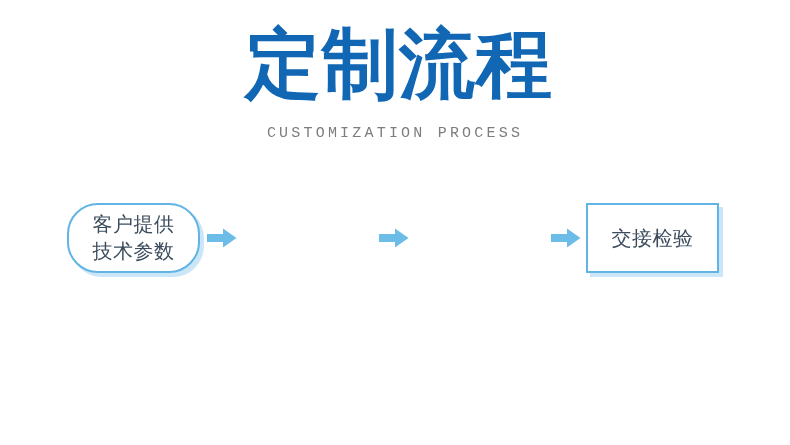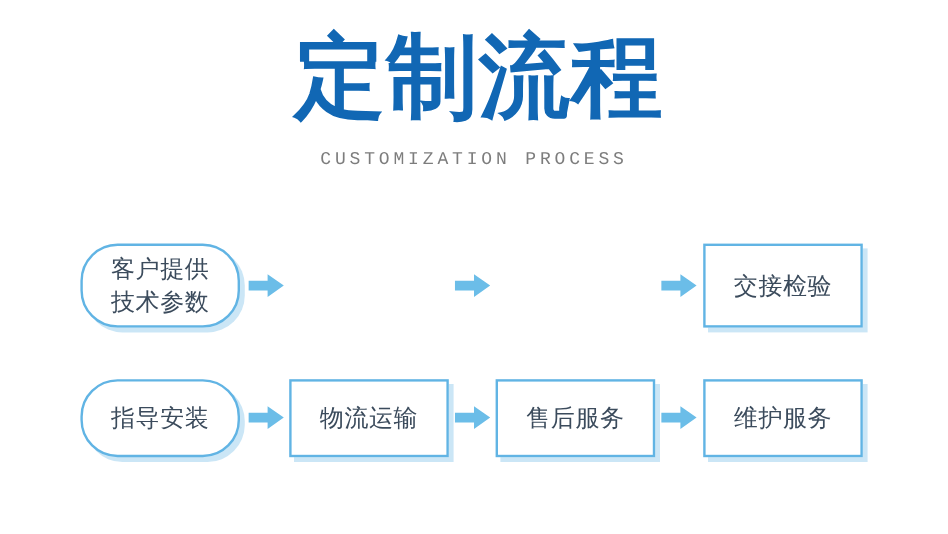--- a/index.html
+++ b/index.html
@@ -161,51 +161,14 @@
         <path d="M0 7 L16 7 L16 1.5 L29.5 11 L16 20.5 L16 15 L0 15 Z" fill="#6bbde8"></path>
       </svg>
     </div>
 
     <div class="node col-4">
       <span class="label">交接检验</span>
     </div>
 
   </div>
 
-  <div class="flow-row" id="flow-row-2">
-
-    <div class="node col-1">
-      <span class="label">指导安装</span>
-    </div>
-
-    <div class="arrow arrow-1">
-      <svg width="30" height="22" viewBox="0 0 30 22">
-        <path d="M0 7 L16 7 L16 1.5 L29.5 11 L16 20.5 L16 15 L0 15 Z" fill="#6bbde8"></path>
-      </svg>
-    </div>
-
-    <div class="node col-2">
-      <span class="label">物流运输</span>
-    </div>
-
-    <div class="arrow arrow-2">
-      <svg width="30" height="22" viewBox="0 0 30 22">
-        <path d="M0 7 L16 7 L16 1.5 L29.5 11 L16 20.5 L16 15 L0 15 Z" fill="#6bbde8"></path>
-      </svg>
-    </div>
-
-    <div class="node col-3">
-      <span class="label">售后服务</span>
-    </div>
-
-    <div class="arrow arrow-3">
-      <svg width="30" height="22" viewBox="0 0 30 22">
-        <path d="M0 7 L16 7 L16 1.5 L29.5 11 L16 20.5 L16 15 L0 15 Z" fill="#6bbde8"></path>
-      </svg>
-    </div>
-
-    <div class="node col-4">
-      <span class="label">维护服务</span>
-    </div>
-
-  </div>
 
 </div>
 
 </body></html>

